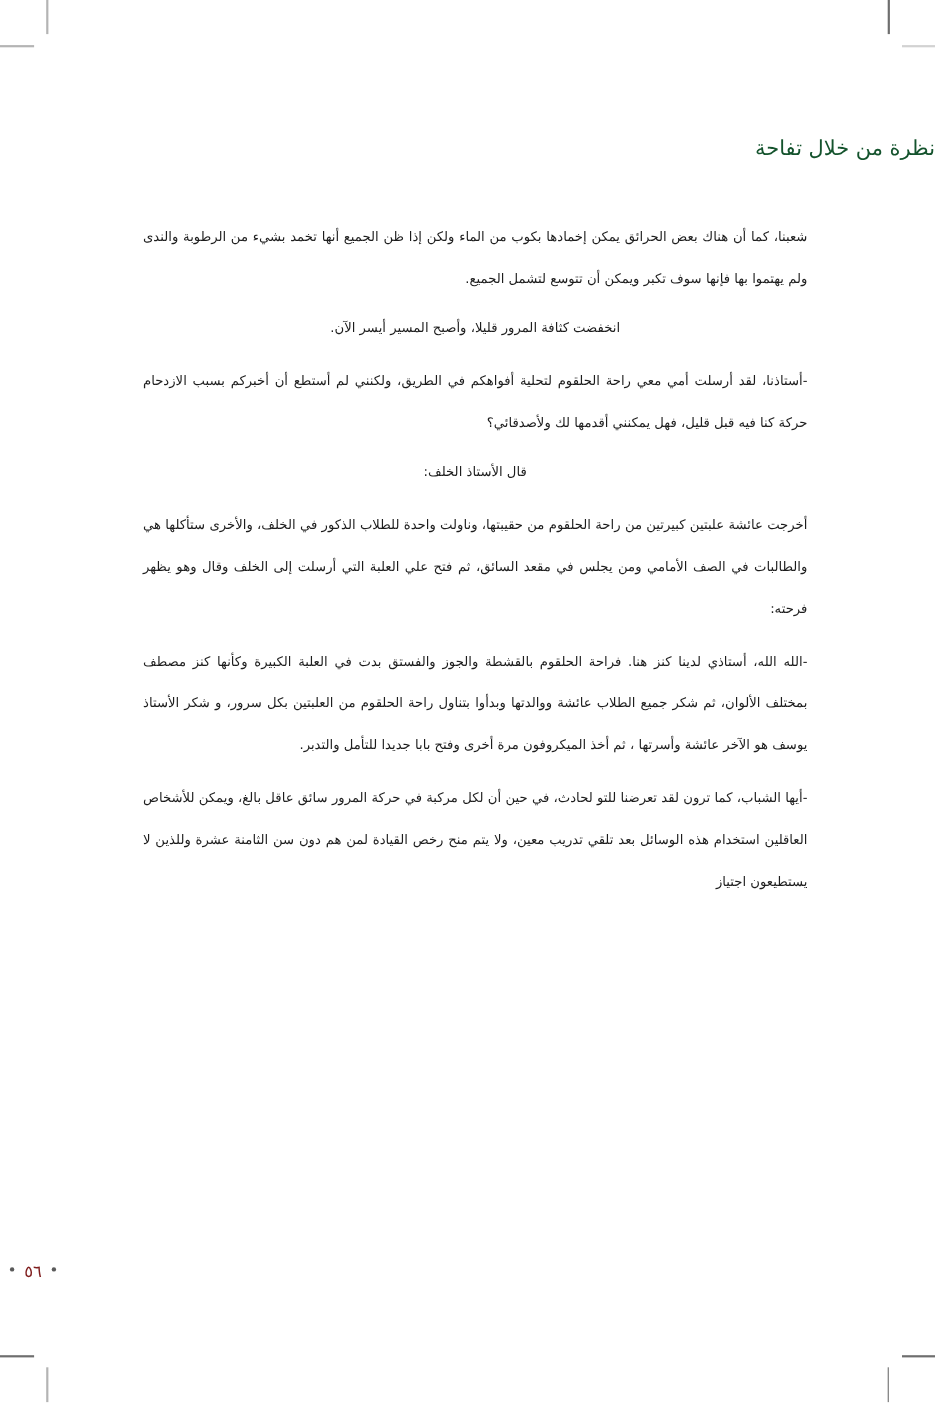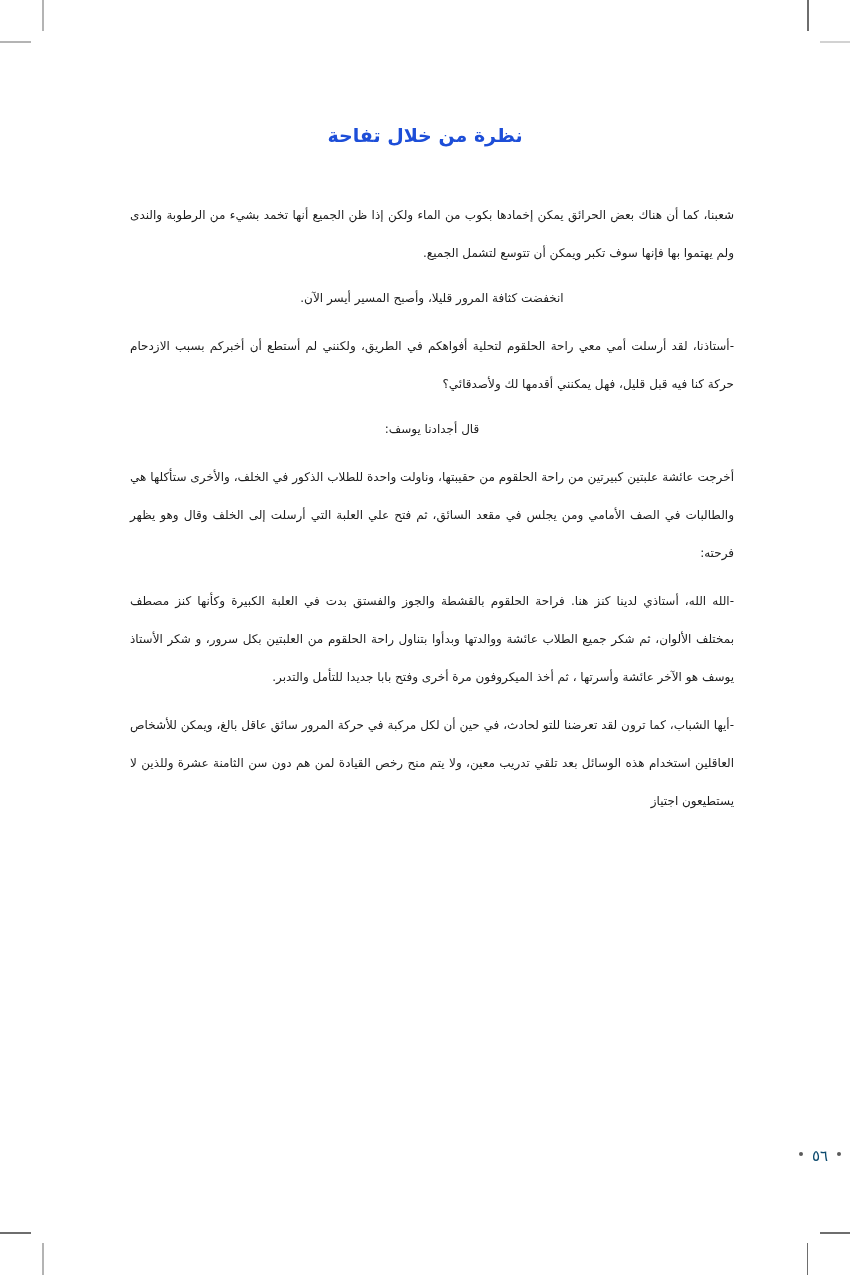--- a/index.html
+++ b/index.html
@@ -33,24 +33,23 @@
 
   .crop-br-h { left: 820px; top: 1232px; width: 30px; height: 2px;  background: #6e6e6e; }
   .crop-br-v { left: 807px; top: 1243px; width: 1px;  height: 32px; background: #6e6e6e; }
 
   
   .running-head {
     position: absolute;
     top: 122px;
     left: 0;
     right: 0;
-    text-align: center;
     font-size: 19px;
-    font-weight: 700;
-    color: #1d4ed8;
+    font-weight: 400;
+    color: #14532d;
     letter-spacing: 0;
     line-height: 1.4;
   }
 
   
   .text-block {
     position: absolute;
     top: 196px;
     right: 116px;
     width: 604px;
@@ -72,23 +71,23 @@
   }
 
   .para.gap-before { margin-top: 10px; }
 
   
   .folio {
     position: absolute;
     top: 1146px;
     left: 0;
     right: 0;
-    text-align: right;
+    text-align: left;
     font-size: 15px;
-    color: #0c4a6e;
+    color: #7f1d1d;
     direction: rtl;
   }
   .folio .dot {
     display: inline-block;
     width: 4px;
     height: 4px;
     border-radius: 50%;
     background: #5a5a5a;
     vertical-align: middle;
     margin: 0 9px 3px 9px;
@@ -112,21 +111,21 @@
   <div class="crop-mark crop-bl-v"></div>
   <div class="crop-mark crop-br-h"></div>
   <div class="crop-mark crop-br-v"></div>
 
   <div class="running-head">نظرة من خلال تفاحة</div>
 
   <div class="text-block">
     <p class="para">شعبنا، كما أن هناك بعض الحرائق يمكن إخمادها بكوب من الماء ولكن إذا ظن الجميع أنها تخمد بشيء من الرطوبة والندى ولم يهتموا بها فإنها سوف تكبر ويمكن أن تتوسع لتشمل الجميع.</p>
     <p class="para single">انخفضت كثافة المرور قليلا، وأصبح المسير أيسر الآن.</p>
     <p class="para gap-before">-أستاذنا، لقد أرسلت أمي معي راحة الحلقوم لتحلية أفواهكم في الطريق، ولكنني لم أستطع أن أخبركم بسبب الازدحام حركة كنا فيه قبل قليل، فهل يمكنني أقدمها لك ولأصدقائي؟</p>
-    <p class="para single">قال أجدادنا يوسف:</p>
+    <p class="para single">قال الأستاذ الخلف:</p>
     <p class="para gap-before">أخرجت عائشة علبتين كبيرتين من راحة الحلقوم من حقيبتها، وناولت واحدة للطلاب الذكور في الخلف، والأخرى ستأكلها هي والطالبات في الصف الأمامي ومن يجلس في مقعد السائق، ثم فتح علي العلبة التي أرسلت إلى الخلف وقال وهو يظهر فرحته:</p>
     <p class="para gap-before">-الله الله، أستاذي لدينا كنز هنا. فراحة الحلقوم بالقشطة والجوز والفستق بدت في العلبة الكبيرة وكأنها كنز مصطف بمختلف الألوان، ثم شكر جميع الطلاب عائشة ووالدتها وبدأوا بتناول راحة الحلقوم من العلبتين بكل سرور، و شكر الأستاذ يوسف هو الآخر عائشة وأسرتها ، ثم أخذ الميكروفون مرة أخرى وفتح بابا جديدا للتأمل والتدبر.</p>
     <p class="para gap-before">-أيها الشباب، كما ترون لقد تعرضنا للتو لحادث، في حين أن لكل مركبة في حركة المرور سائق عاقل بالغ، ويمكن للأشخاص العاقلين استخدام هذه الوسائل بعد تلقي تدريب معين، ولا يتم منح رخص القيادة لمن هم دون سن الثامنة عشرة وللذين لا يستطيعون اجتياز</p>
   </div>
 
   <div class="folio">
     <span class="dot"></span><span class="folio-num">٥٦</span><span class="dot"></span>
   </div>
 
 </div>

